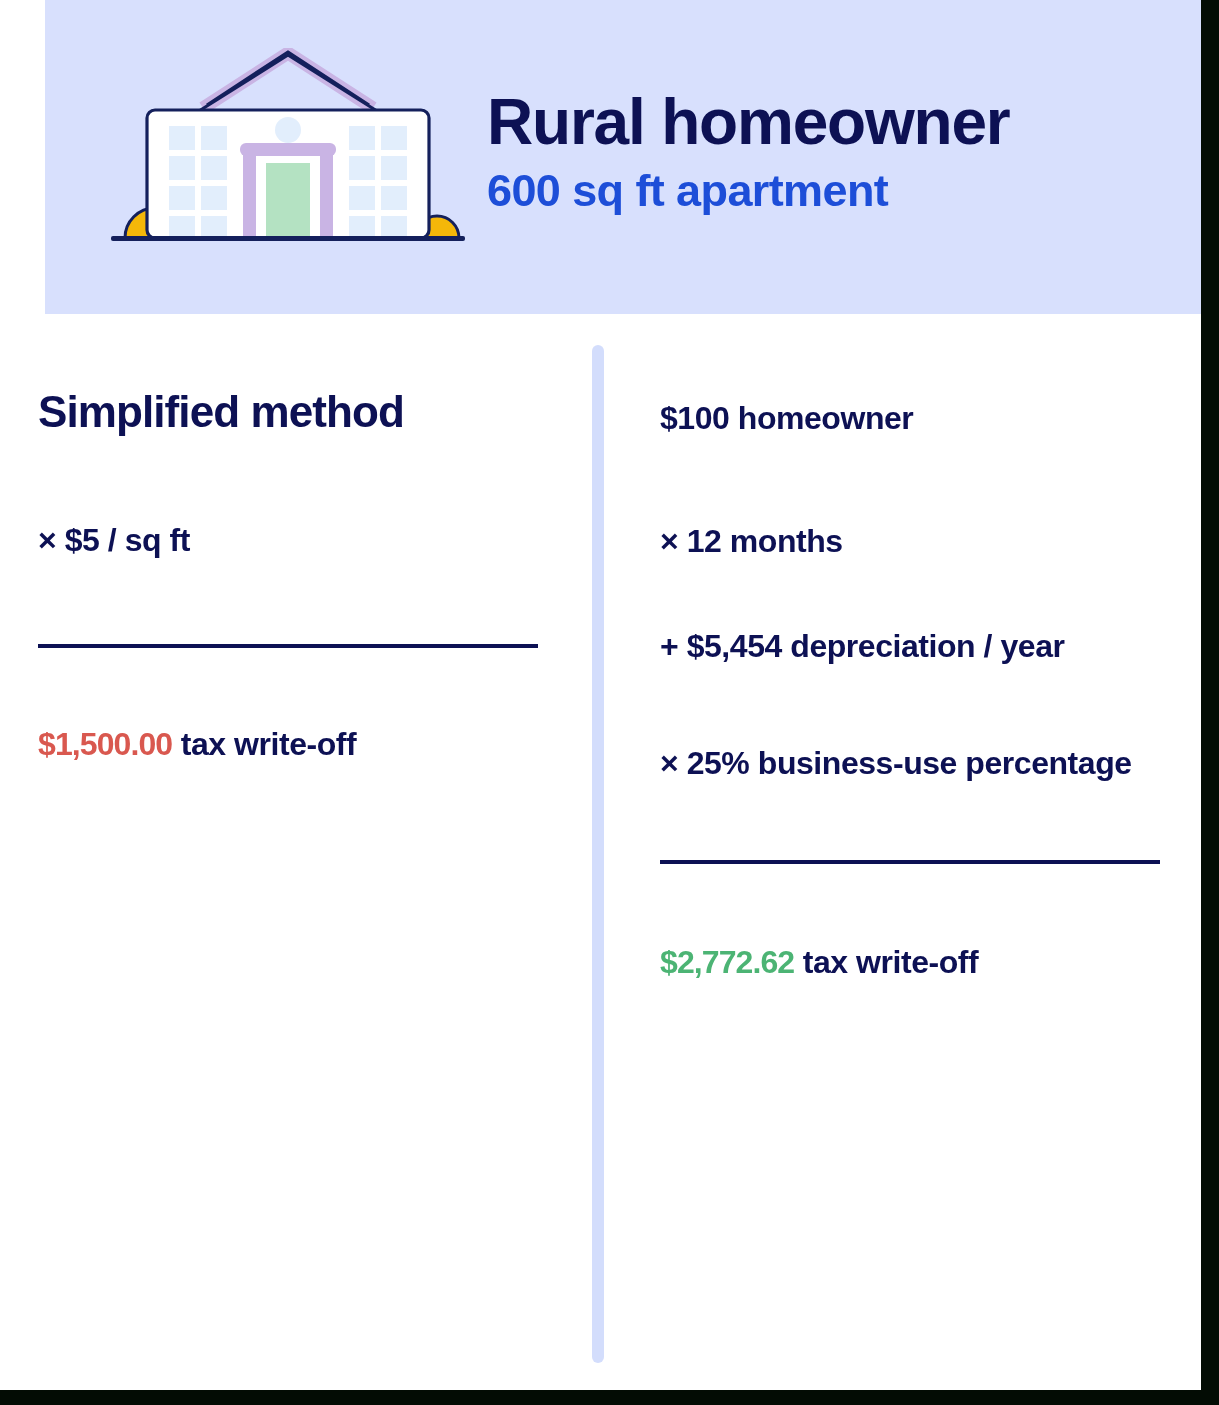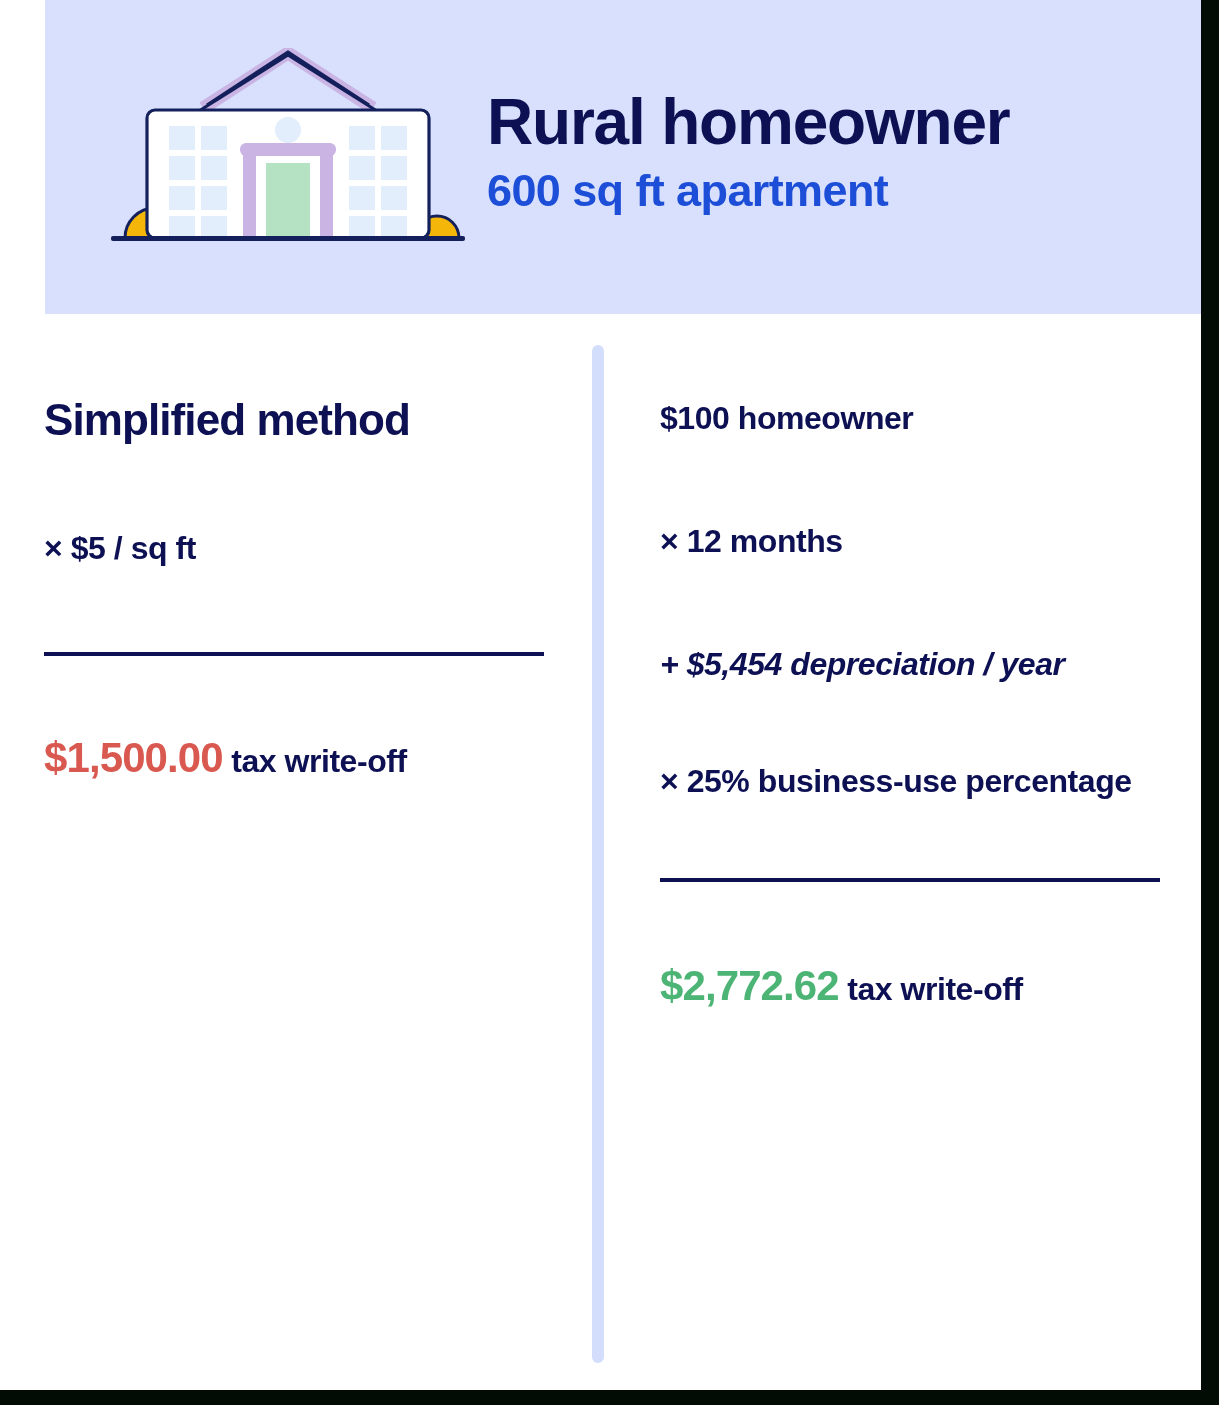--- a/index.html
+++ b/index.html
@@ -101,21 +101,21 @@
     width: 12px;
     height: 1018px;
     background: #d3ddfc;
     border-radius: 6px;
   }
 
   .col {
     position: absolute;
     top: 0;
   }
-  .col-left  { left: 44px;  width: 500px; margin-top: 8px; }
+  .col-left  { left: 38px;  width: 500px; }
   .col-right { left: 660px; width: 500px; }
 
   .col-head {
     font-size: 44px;
     font-weight: 700;
     color: #0d1154;
     letter-spacing: -0.9px;
     line-height: 1.1;
     margin: 0;
     white-space: nowrap;
@@ -140,36 +140,36 @@
 
   .total {
     font-size: 32px;
     font-weight: 700;
     color: #0d1154;
     letter-spacing: -0.45px;
     line-height: 1.16;
     margin: 0;
   }
   .total .amount {
-    font-size: 42px;
+    font-size: 32px;
     letter-spacing: -0.9px;
   }
   .amount-red   { color: #d9584f; }
   .amount-green { color: #4cb474; }
 
   
   .lc-item1 { margin-top: 92px; }
   .lc-item2 { margin-top: 86px; }
   .lc-rule  { margin-top: 84px; }
   .lc-total { margin-top: 78px; }
 
   
   .rc-item1 { margin-top: 86px; }
   .rc-item2 { margin-top: 86px; }
-  .rc-item3 { margin-top: 86px; font-style: italic; }
+  .rc-item3 { margin-top: 68px; }
   .rc-item4 { margin-top: 80px; }
   .rc-rule  { margin-top: 78px; }
   .rc-total { margin-top: 80px; }
 </style>
 </head>
 <body>
 
 <div class="page">
 
   <div class="header">

